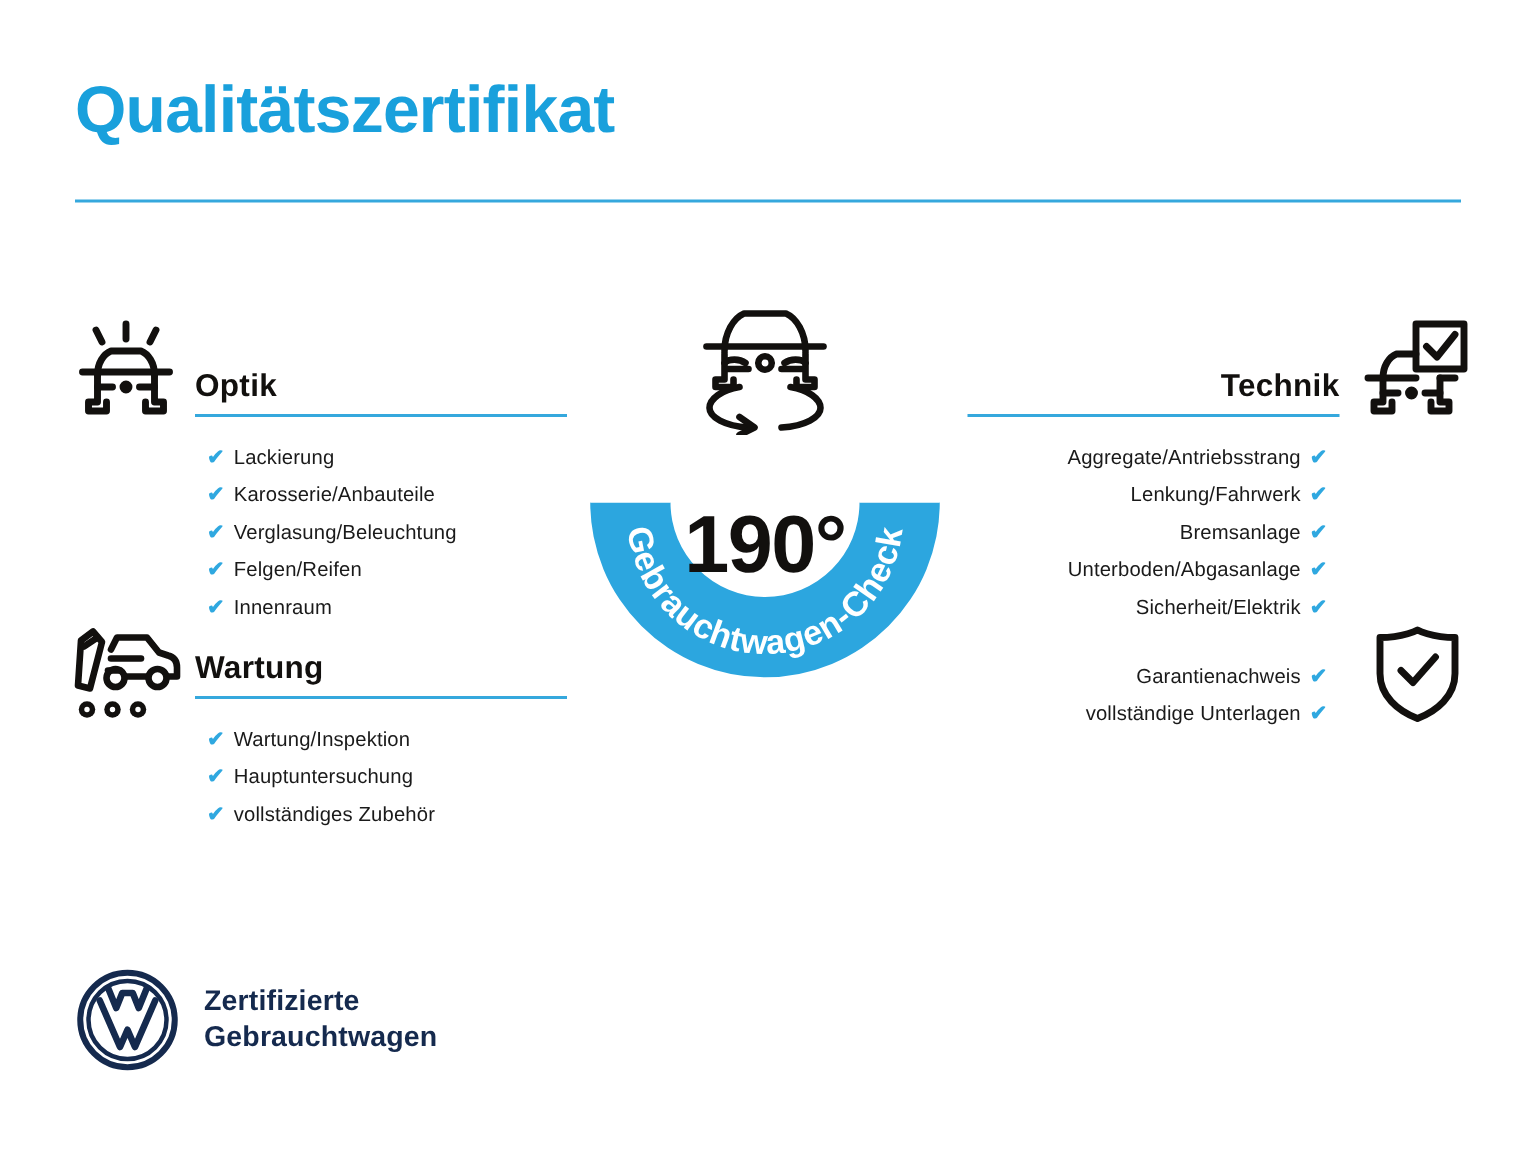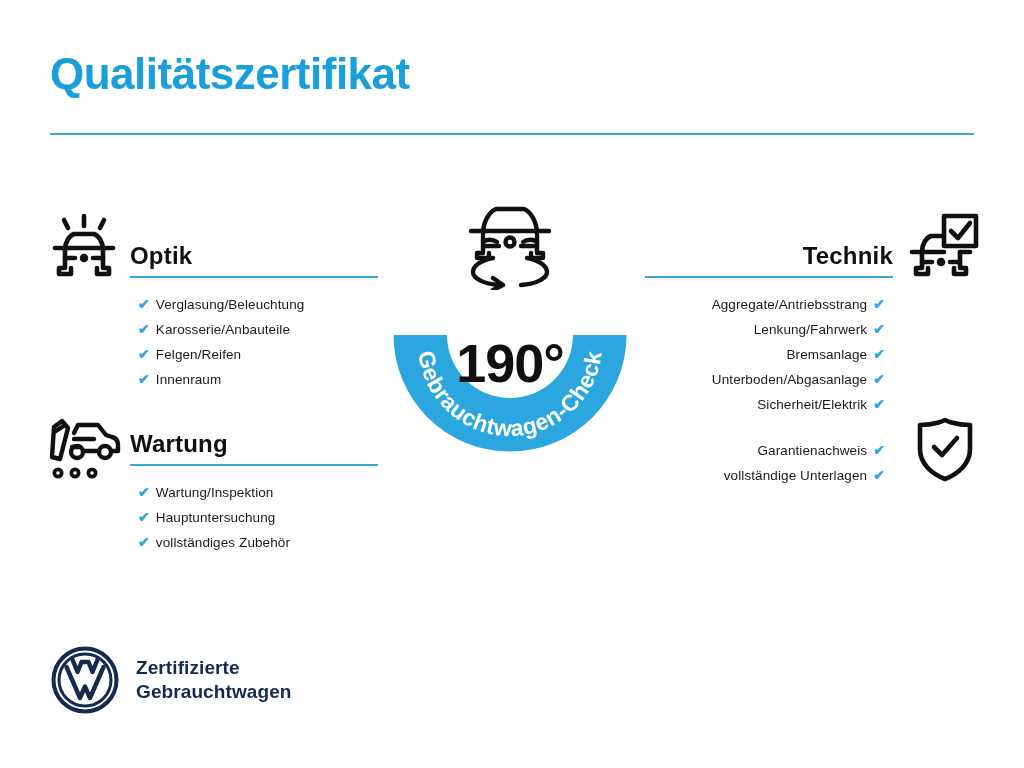--- a/index.html
+++ b/index.html
@@ -48,21 +48,21 @@
   .section {
     position: absolute;
   }
   .section-head {
     position: relative;
     height: 42px;
   }
   .section-title {
     position: absolute;
     bottom: 8px;
-    font-size: 24px;
+    font-size: 21px;
     font-weight: bold;
     color: #12100E;
     letter-spacing: 0.2px;
     white-space: nowrap;
   }
   .section-rule {
     position: absolute;
     bottom: 0;
     height: 2.5px;
     background: #35A8DD;
@@ -171,22 +171,23 @@
         <circle cx="36" cy="46" r="2" fill="#12100E"></circle>
       </g>
     </svg>
   </div>
   <div class="section sec-left" style="left:130px; top:236px; width:248px;">
     <div class="section-head">
       <div class="section-title">Optik</div>
       <div class="section-rule"></div>
     </div>
     <ul class="checklist">
+      <li><span class="tick">✔</span><span>Lackierung</span></li>
+      <li><span class="tick">✔</span><span>Karosserie/Anbauteile</span></li>
       <li><span class="tick">✔</span><span>Verglasung/Beleuchtung</span></li>
-      <li><span class="tick">✔</span><span>Karosserie/Anbauteile</span></li>
       <li><span class="tick">✔</span><span>Felgen/Reifen</span></li>
       <li><span class="tick">✔</span><span>Innenraum</span></li>
     </ul>
   </div>
 
   <div class="sec-icon" style="left:48px; top:417px;">
     <svg width="78" height="64" viewBox="0 0 78 64">
       <g fill="none" stroke="#12100E" stroke-width="4.4" stroke-linecap="round" stroke-linejoin="round">
         <path d="M6 10 L14 4 L20 11 L12 42 L4 40 Z"></path>
         <path d="M8 14 L17 8"></path>

